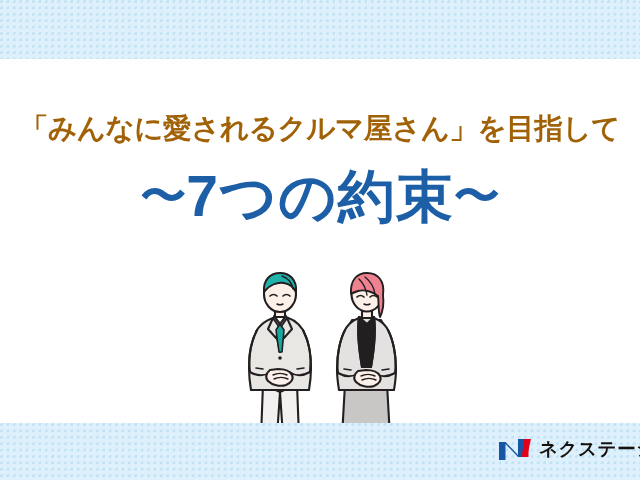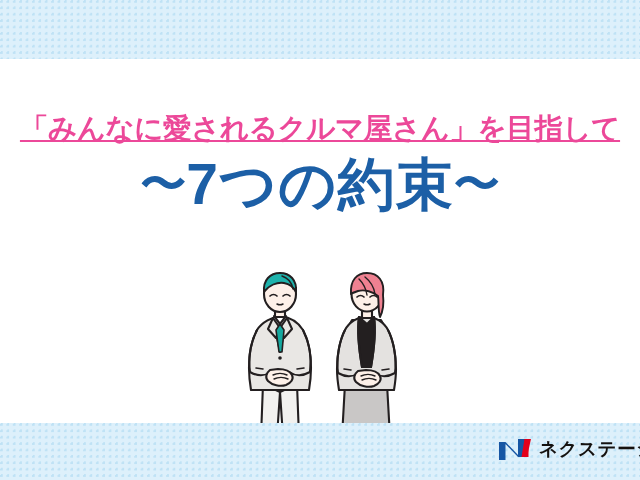--- a/index.html
+++ b/index.html
@@ -42,27 +42,26 @@
     width: 640px;
     text-align: center;
     user-select: none;
   }
   .headline__line1 {
     display: block;
     font-size: 28.5px;
     line-height: 1.18;
     font-weight: 700;
     letter-spacing: -0.4px;
-    color: #ec4899;
+    color: #a16207;
     white-space: nowrap;
-    text-decoration: underline;
   }
   .headline__line2 {
     display: block;
-    margin-top: 8px;
+    margin-top: 20px;
     font-size: 57px;
     line-height: 1.08;
     font-weight: 700;
     letter-spacing: 1px;
     color: #1c5fa6;
     white-space: nowrap;
   }
   .headline__line2 .tilde {
     font-size: 46px;
     vertical-align: 0.08em;

